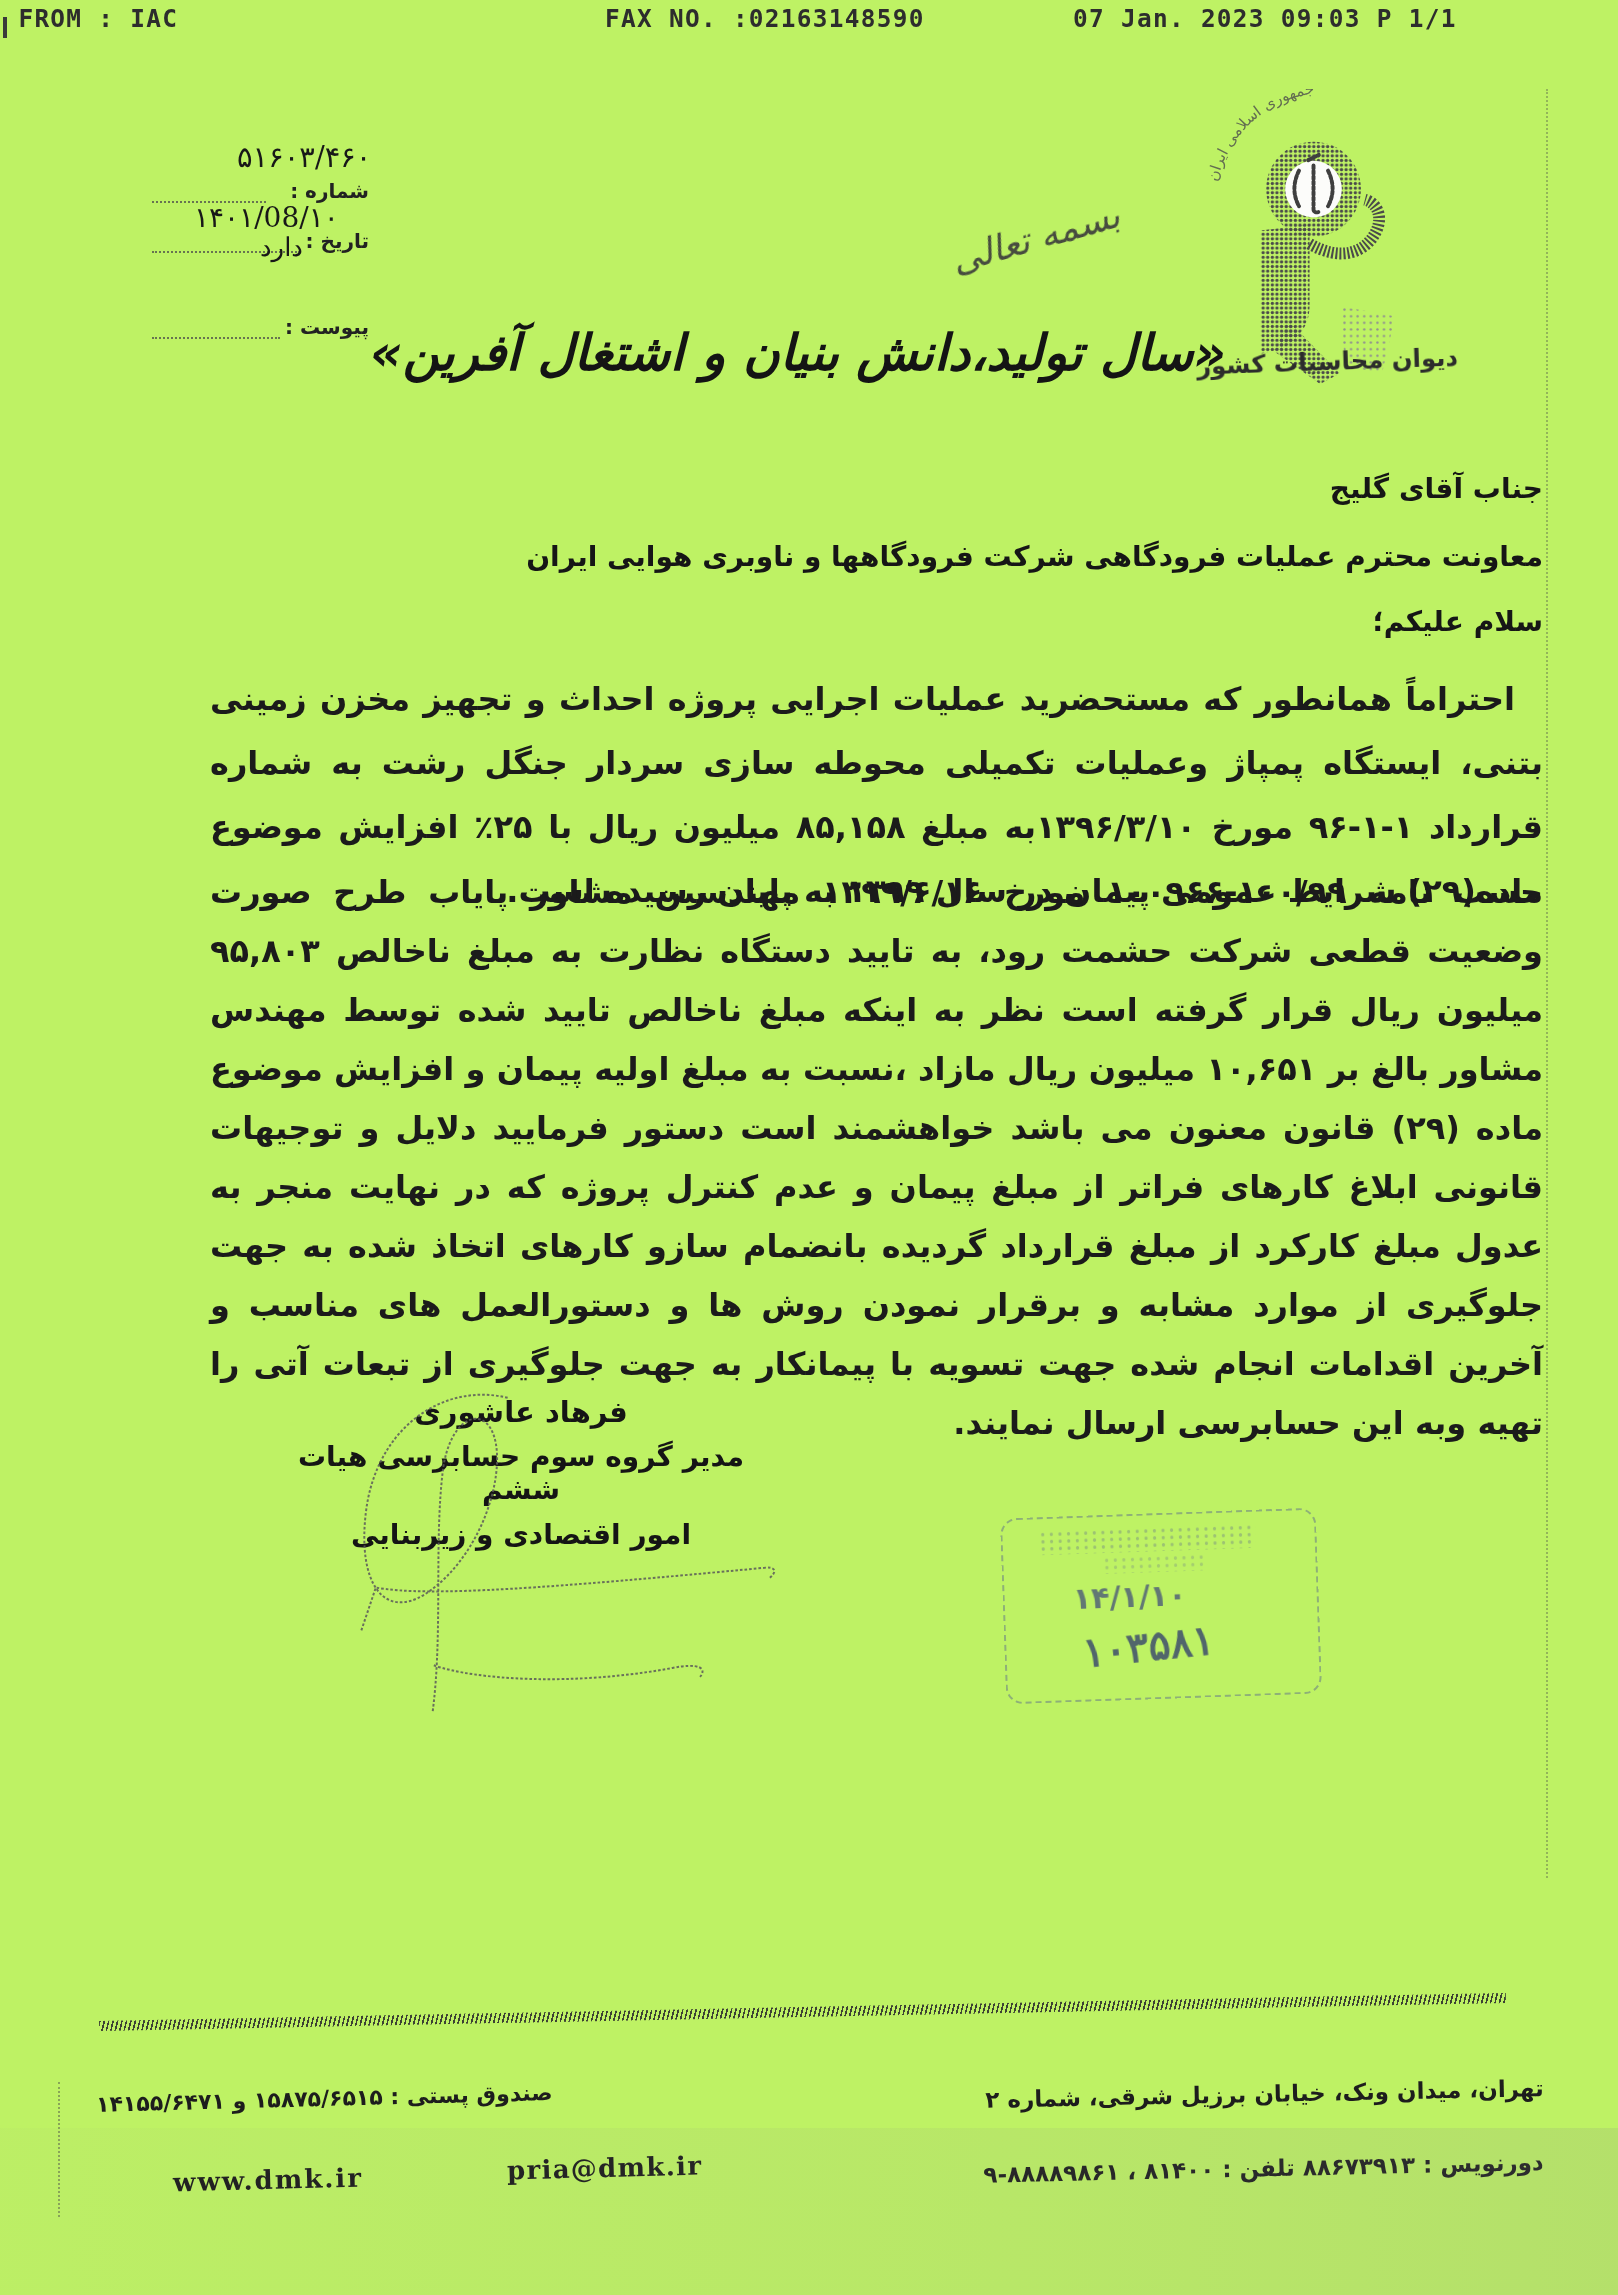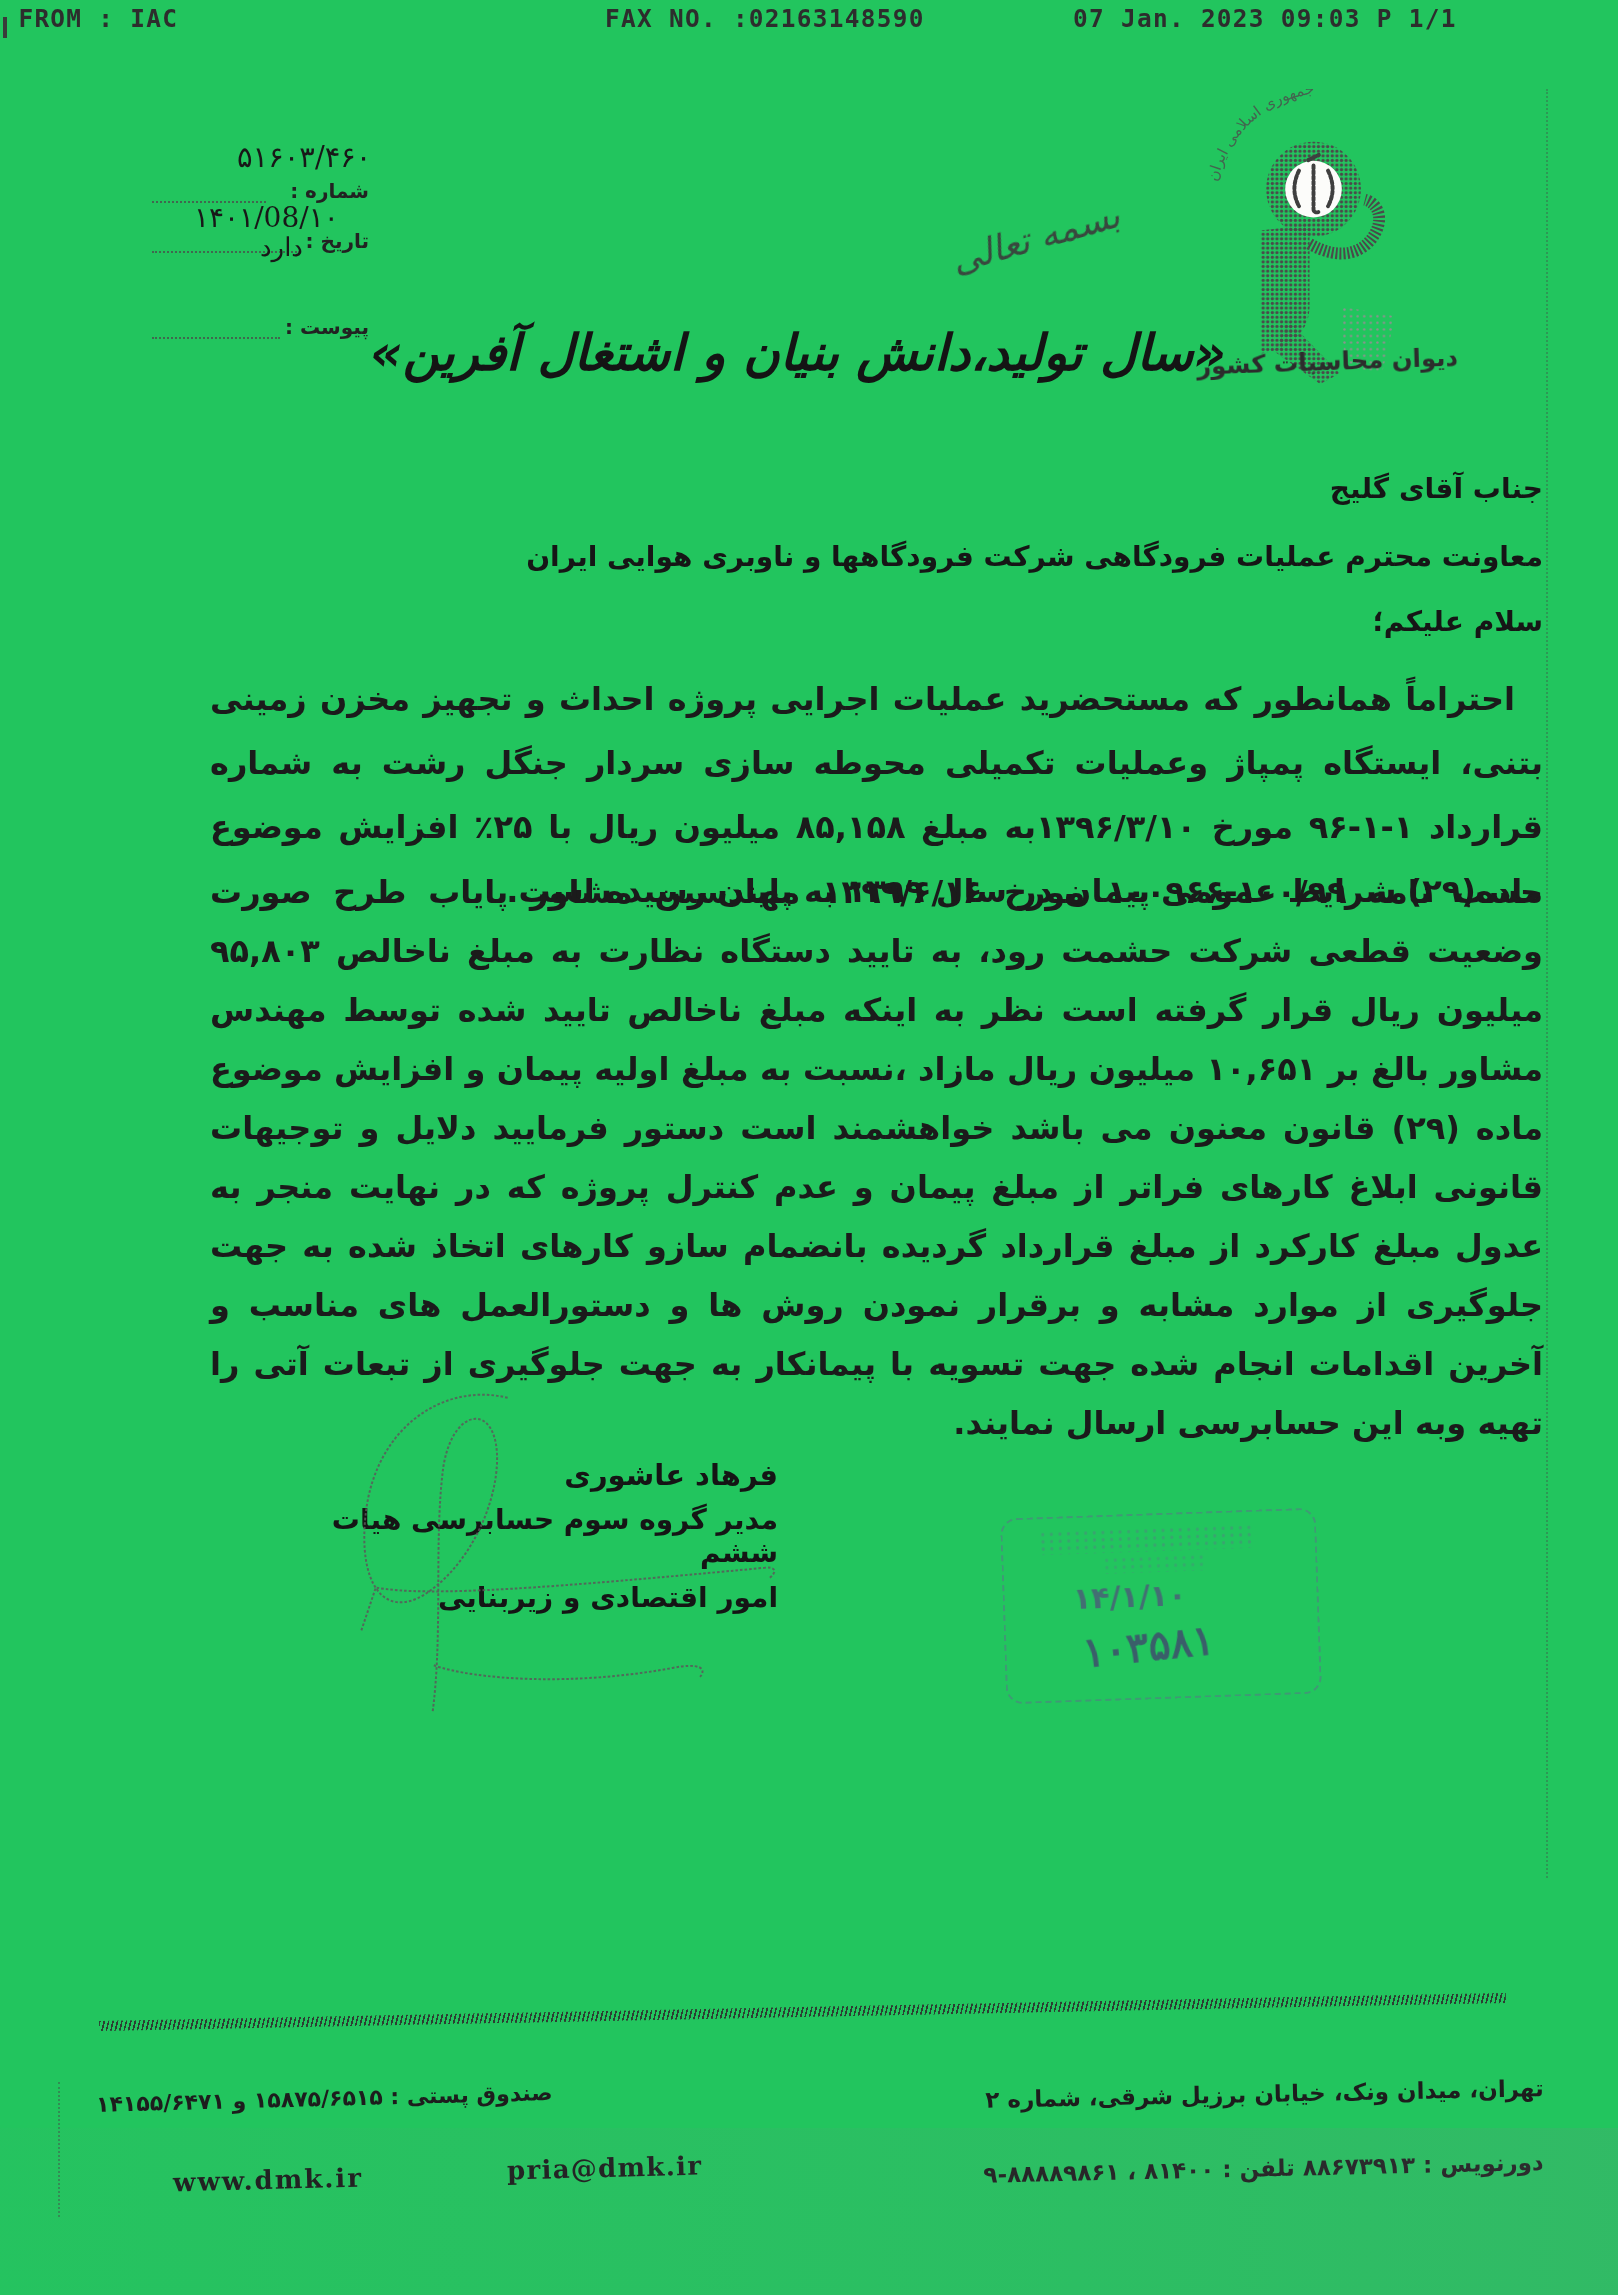--- a/index.html
+++ b/index.html
@@ -1,18 +1,18 @@
 <!DOCTYPE html>
 <html lang="fa" style="font-size:10.5px"><head>
 <meta charset="utf-8">
 <style>
   html,body{margin:0;padding:0;background:#d9d9d9;}
   #page{
     position:relative;width:1619px;height:2295px;margin:0 auto;
-    background:#22c55e;overflow:hidden;color:#1e1e1e;
+    background:#bef264;overflow:hidden;color:#1e1e1e;
     font-family:"DejaVu Sans", sans-serif;
   }
   .abs{position:absolute;}
   
   .fax{
     position:absolute;top:4px;font-family:"DejaVu Sans Mono", monospace;
     font-size:24.4px;font-weight:bold;color:#2d2d2d;letter-spacing:1.3px;white-space:pre;
   }
   .tick{position:absolute;left:3.3px;top:17px;width:4px;height:21px;background:#3a3a3a;}
   
@@ -49,21 +49,21 @@
   .addr{position:absolute;right:76px;font-weight:bold;font-size:28px;direction:rtl;text-align:center;color:#161616;}
   
   .para{
     position:absolute;right:76px;left:210px;direction:rtl;text-align:justify;
     font-size:32px;font-weight:700;color:#1b1b1b;
   }
   #para1{top:667px;line-height:64px;text-indent:28px;}
   #para2{top:863px;line-height:59px;}
   
   .sig-block{
-    position:absolute;left:264px;top:1458px;width:514px;
+    position:absolute;left:264px;top:1395px;width:514px;text-align:center;
     direction:rtl;color:#151515;
   }
   .sig-name{font-size:29px;font-weight:bold;margin-bottom:10.5px;}
   .sig-title{font-size:28px;font-weight:bold;margin-bottom:12px;}
   .sig-svg{position:absolute;left:277px;top:1370px;}
   
   .stamp{
     position:absolute;left:1003px;top:1513px;width:312px;height:182px;
     border:2px dashed rgba(95,110,140,.5);border-radius:17px;
     transform:rotate(-2deg);

